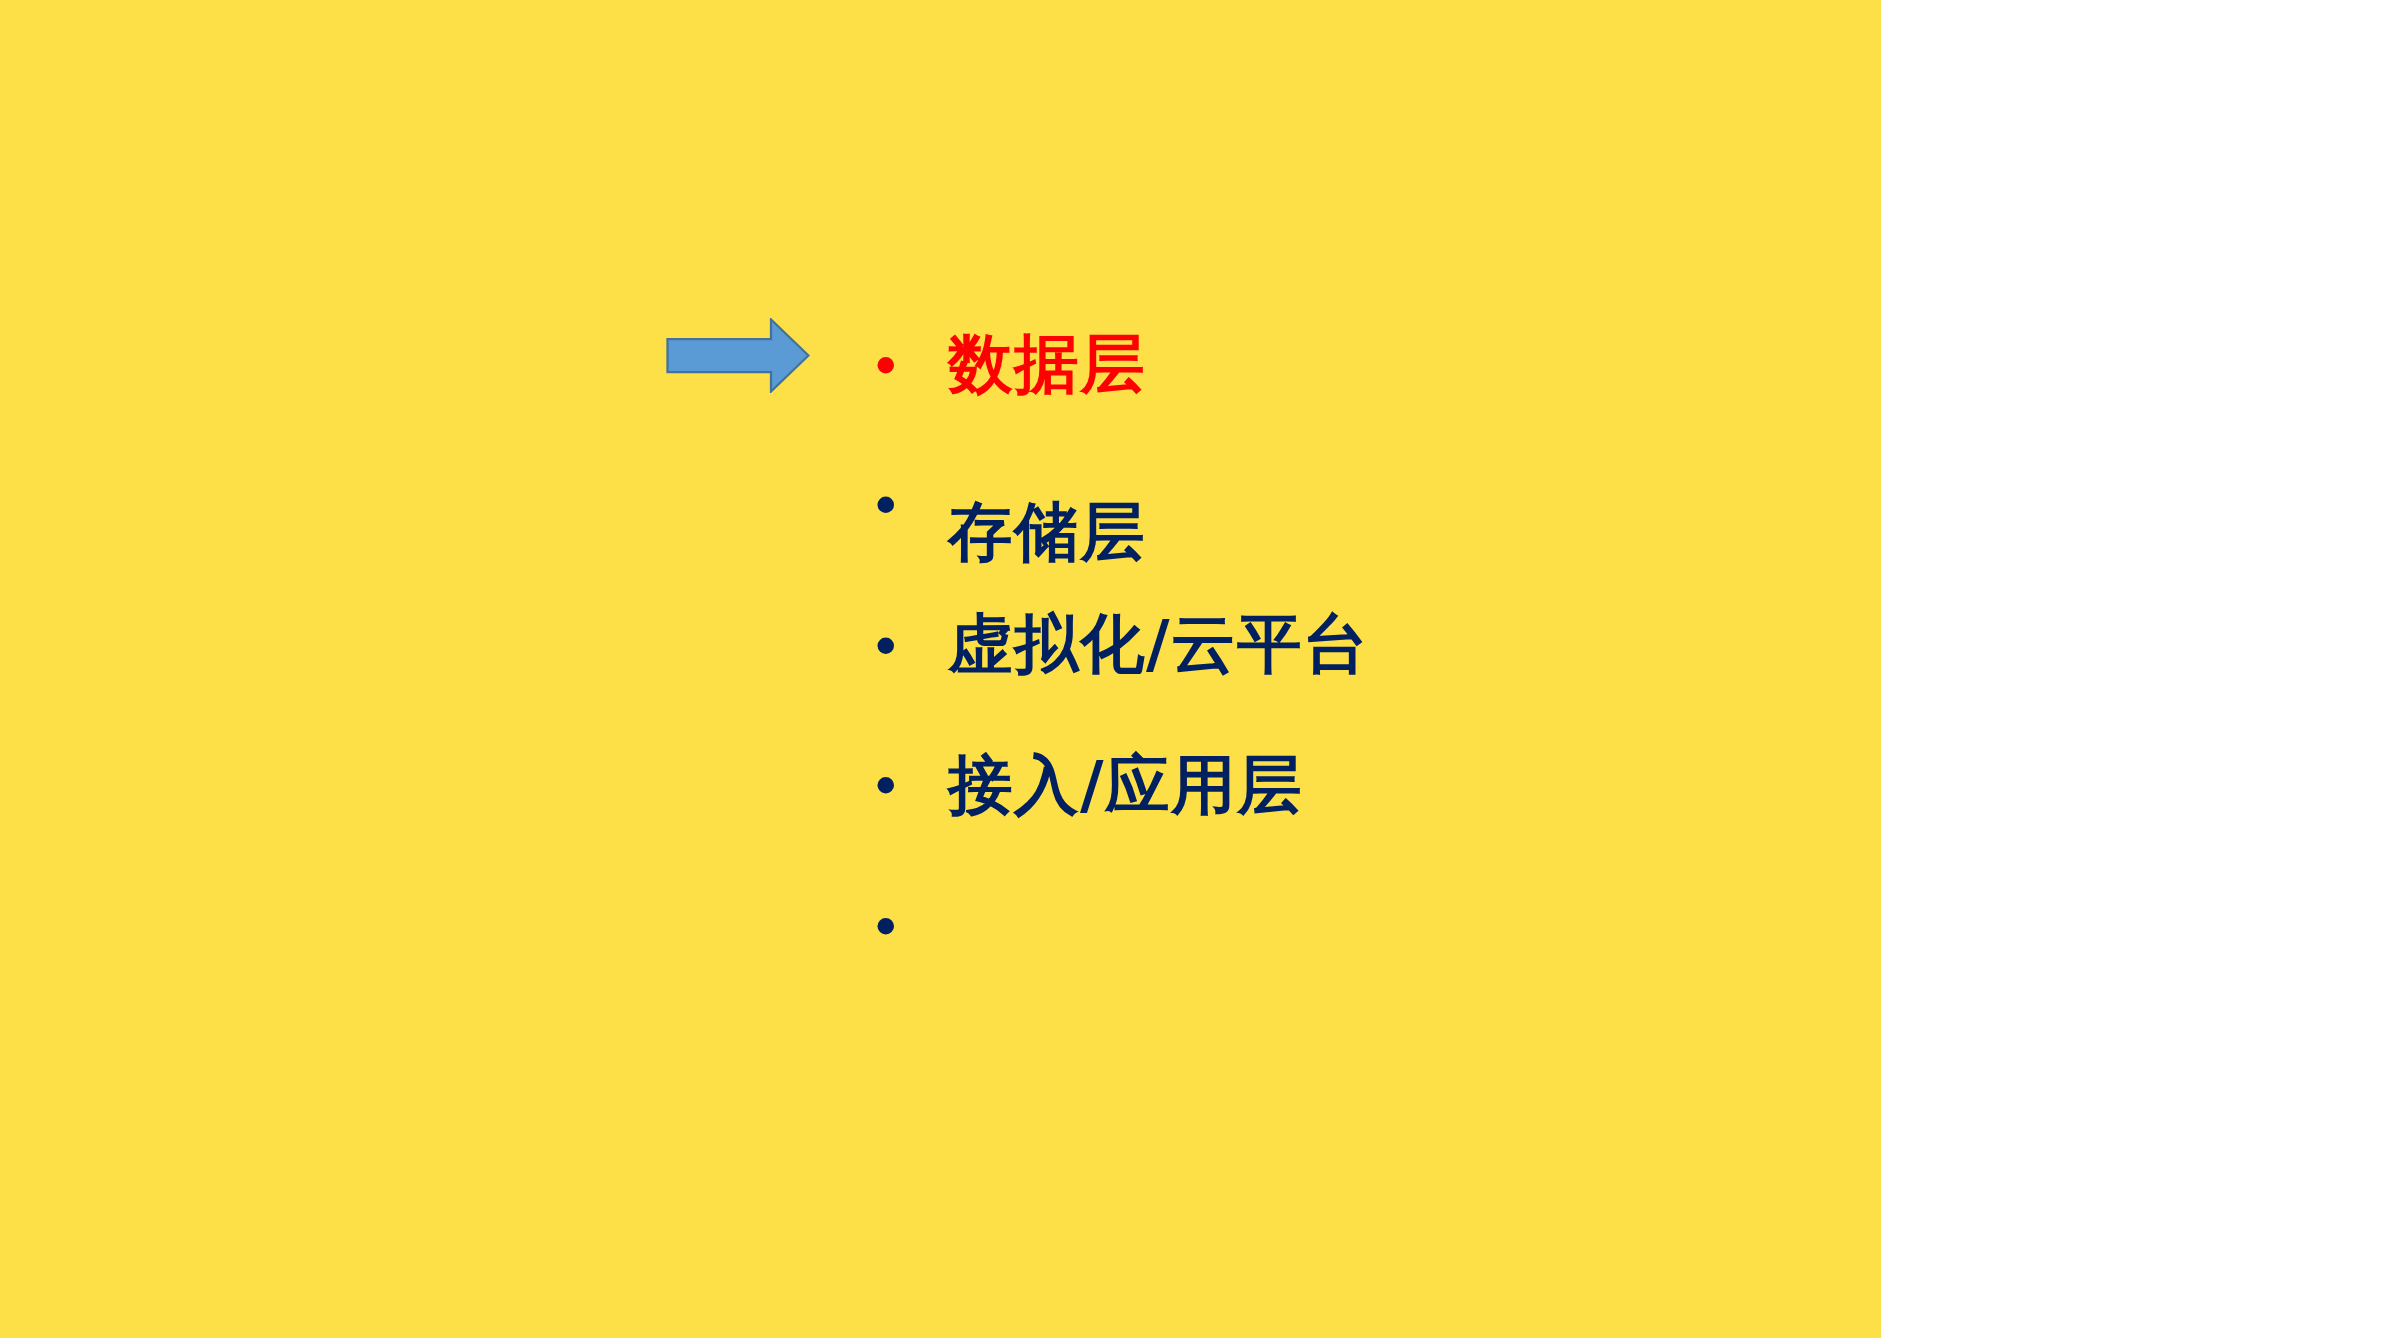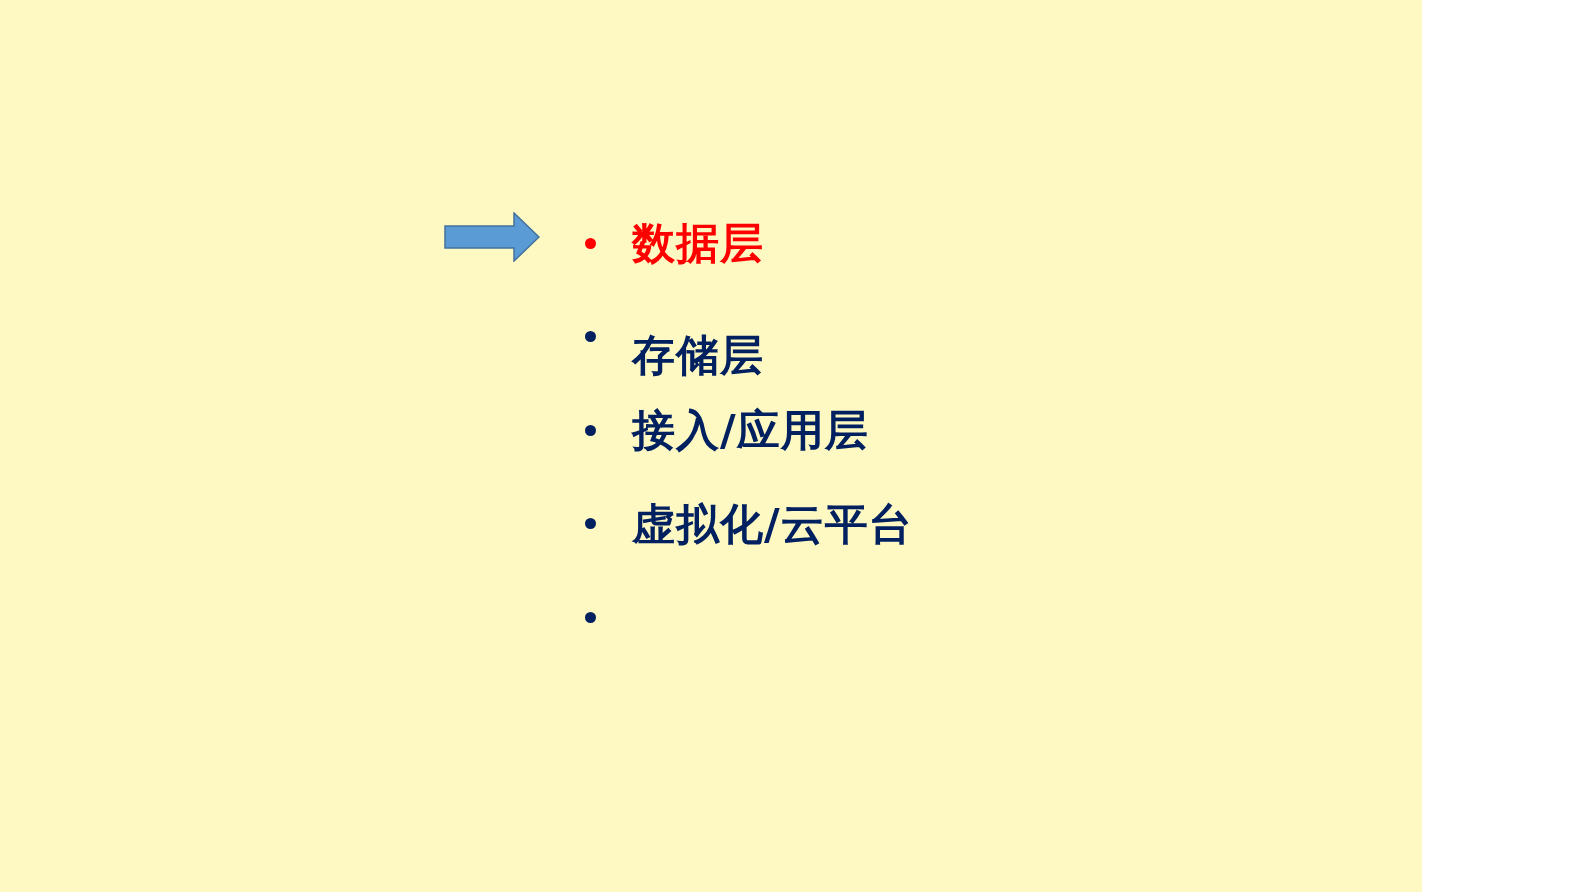--- a/index.html
+++ b/index.html
@@ -1,18 +1,18 @@
 <!DOCTYPE html>
 <html><head>
 <meta charset="utf-8">
 <style>
   html, body { margin:0; padding:0; background:#ffffff; }
   body { width:1587px; height:892px; position:relative; overflow:hidden;
          font-family: "DejaVu Sans", "Liberation Sans", sans-serif; }
-  .slide { position:absolute; left:0; top:0; width:1422px; height:892px; background:#fef9c3; }
+  .slide { position:absolute; left:0; top:0; width:1254px; height:892px; background:#fde047; }
   .arrow { position:absolute; left:444px; top:212px; width:96px; height:50px; }
   .list { position:absolute; left:585px; top:212px; margin:0; padding:0; list-style:none; }
   .item { display:flex; align-items:center; height:62px; margin-bottom:31.5px; }
   .bullet { width:11px; height:11px; border-radius:50%; margin-right:36px; flex:none; }
   .label { font-size:43px; font-weight:bold; letter-spacing:1px; white-space:nowrap; line-height:62px; }
 </style>
 </head>
 <body>
 
 <div class="slide">
@@ -24,23 +24,23 @@
     <li class="item">
       <span class="bullet" style="background: rgb(255, 0, 0);"></span>
       <span class="label" style="color: rgb(255, 0, 0);">数据层</span>
     </li>
     <li class="item">
       <span class="bullet" style="background: rgb(0, 32, 96);"></span>
       <span class="label" style="color: rgb(0, 32, 96); margin-top: 36px;">存储层</span>
     </li>
     <li class="item">
       <span class="bullet" style="background: rgb(0, 32, 96);"></span>
-      <span class="label" style="color: rgb(0, 32, 96);">接入/应用层</span>
+      <span class="label" style="color: rgb(0, 32, 96);">虚拟化/云平台</span>
     </li>
     <li class="item">
       <span class="bullet" style="background: rgb(0, 32, 96);"></span>
-      <span class="label" style="color: rgb(0, 32, 96);">虚拟化/云平台</span>
+      <span class="label" style="color: rgb(0, 32, 96);">接入/应用层</span>
     </li>
     <li class="item">
       <span class="bullet" style="background: rgb(0, 32, 96);"></span>
     </li>
   </ul>
 </div>
 
 </body></html>

